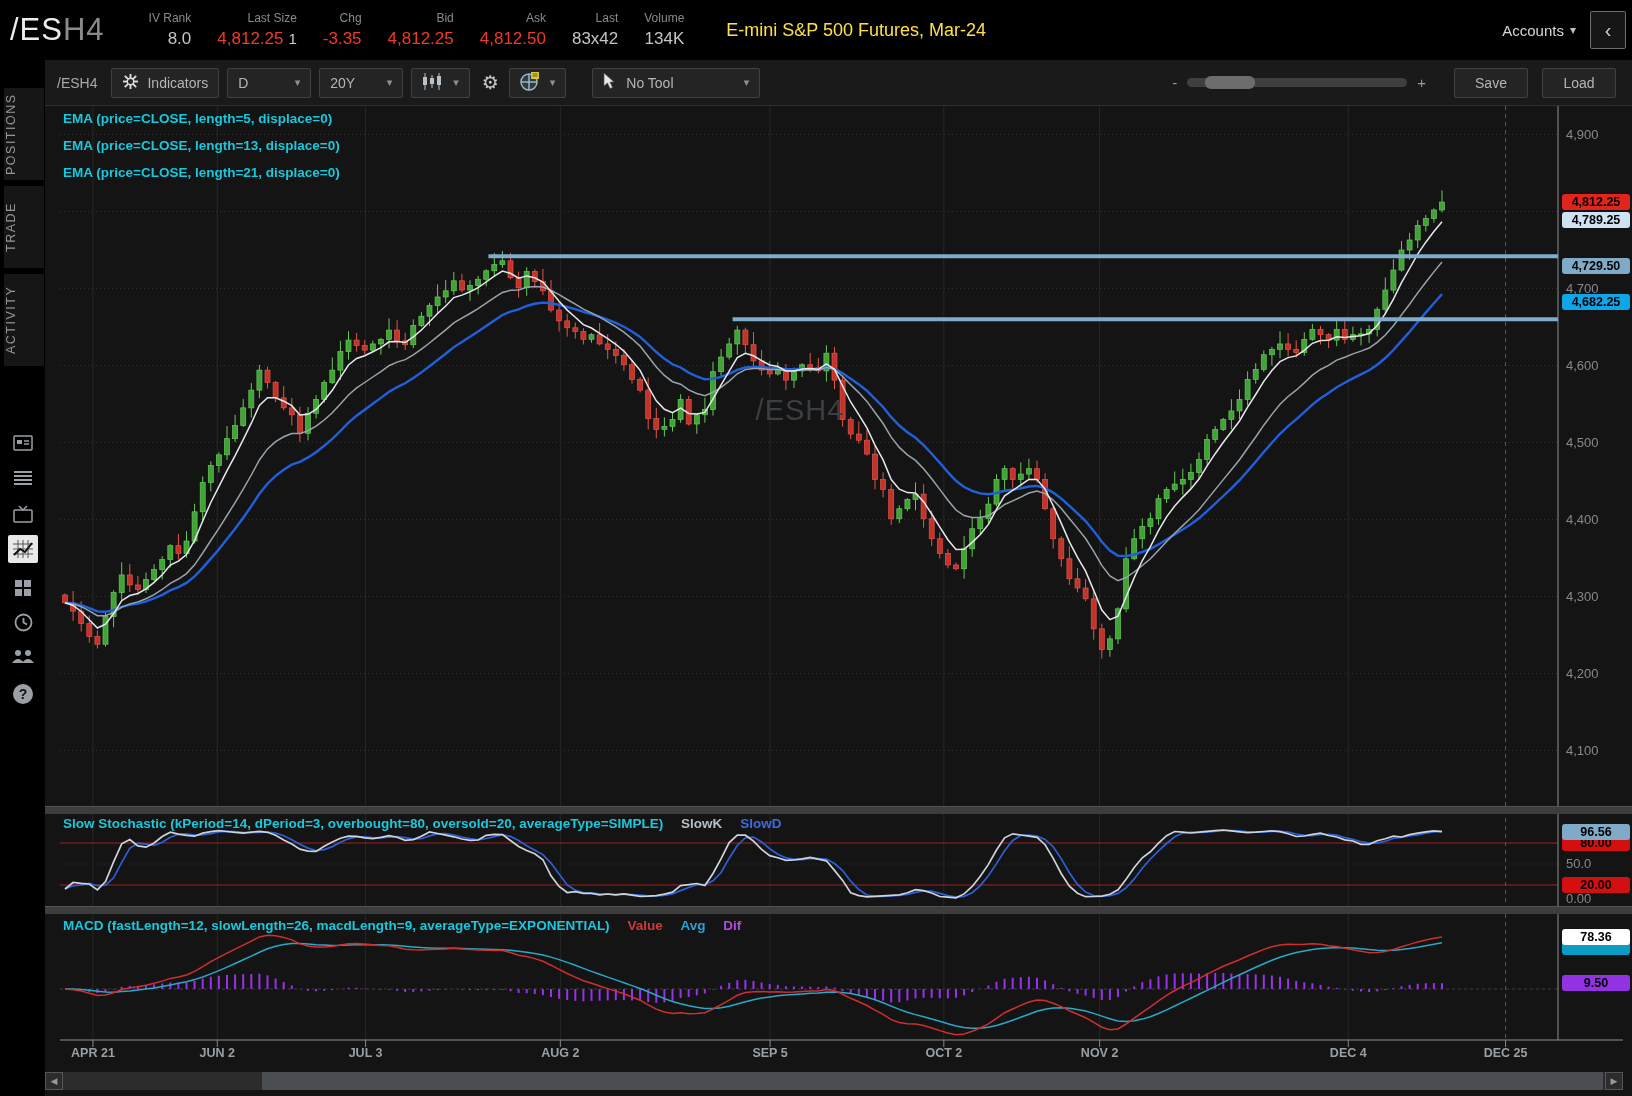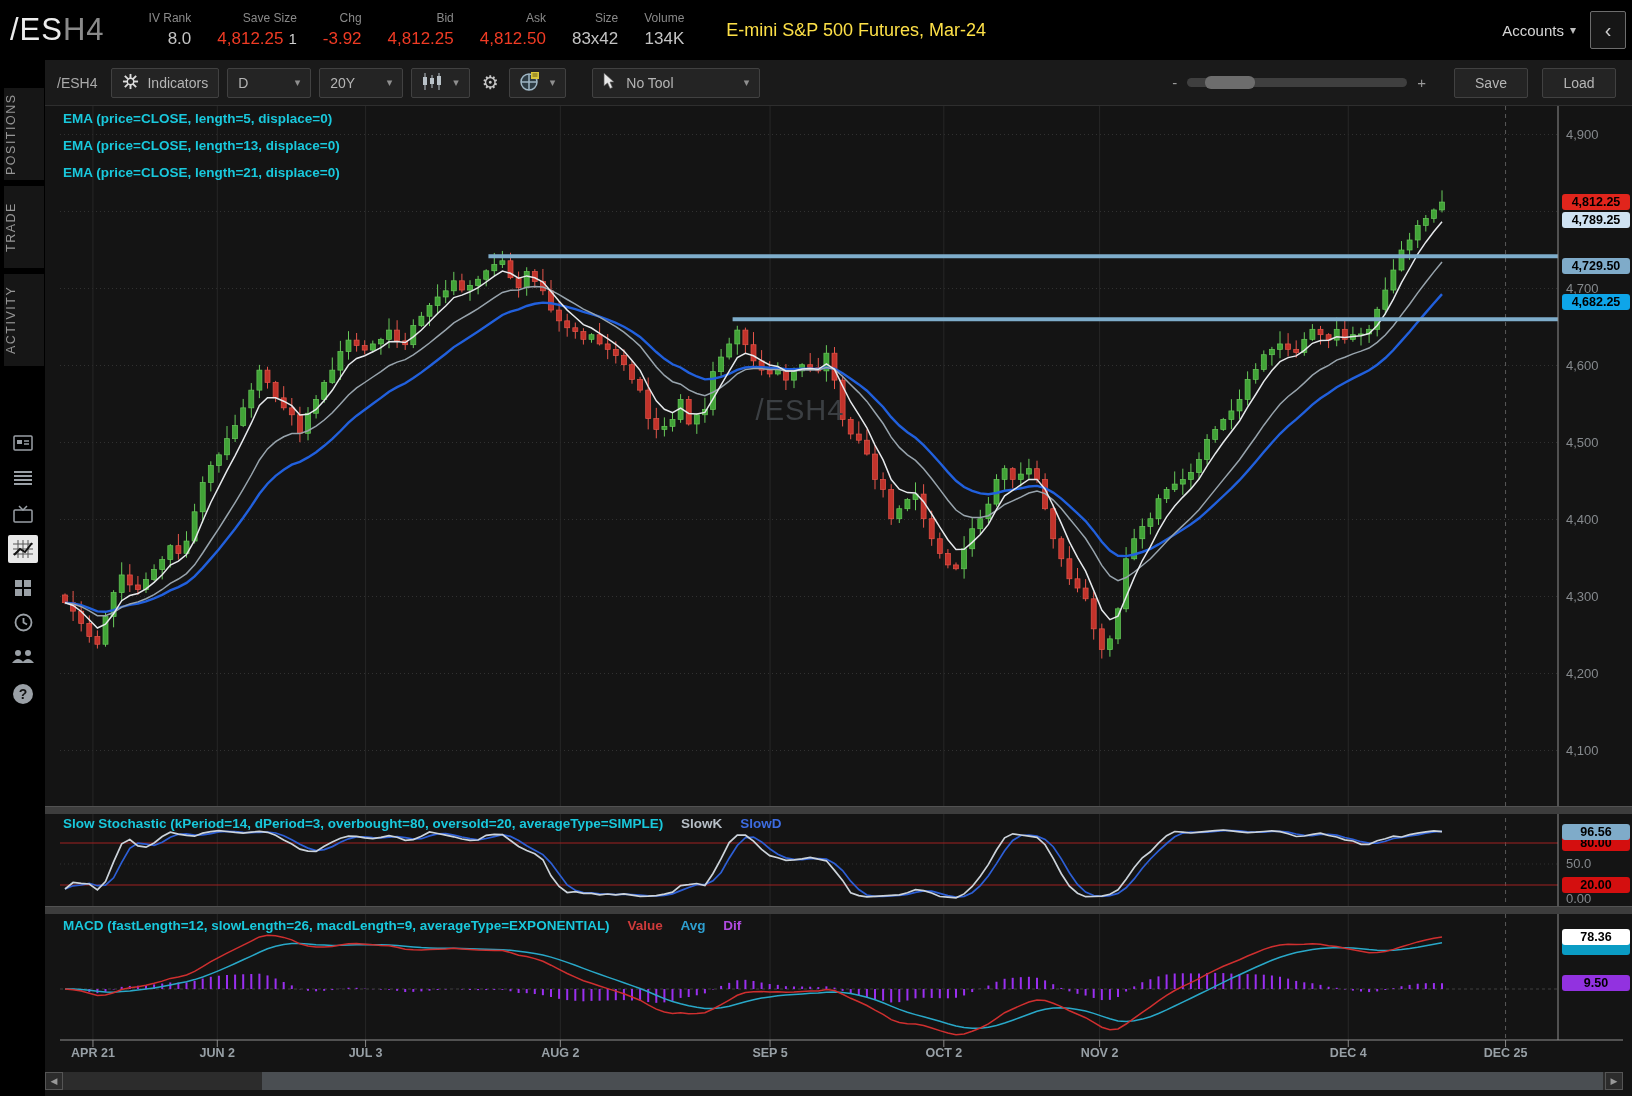--- a/index.html
+++ b/index.html
@@ -76,37 +76,37 @@
 <div class="app">
 
   <div class="header">
     <div class="sym"><span class="s1">/ES</span><span class="s2">H4</span></div>
     <div class="fields">
       <div class="field">
           <span class="lbl">IV Rank</span>
           <span class="val">8.0</span>
         </div>
       <div class="field red">
-          <span class="lbl">Save Size</span>
+          <span class="lbl">Last Size</span>
           <span class="val"><span>4,812.25</span><span class="v-extra">1</span></span>
         </div>
       <div class="field red">
           <span class="lbl">Chg</span>
-          <span class="val">-3.92</span>
+          <span class="val">-3.35</span>
         </div>
       <div class="field red">
           <span class="lbl">Bid</span>
           <span class="val">4,812.25</span>
         </div>
       <div class="field red">
           <span class="lbl">Ask</span>
           <span class="val">4,812.50</span>
         </div>
       <div class="field">
-          <span class="lbl">Size</span>
+          <span class="lbl">Last</span>
           <span class="val">83x42</span>
         </div>
       <div class="field">
           <span class="lbl">Volume</span>
           <span class="val">134K</span>
         </div>
     </div>
     <div class="desc">E-mini S&amp;P 500 Futures, Mar-24</div>
     <div class="accounts">
         <span>Accounts</span>

